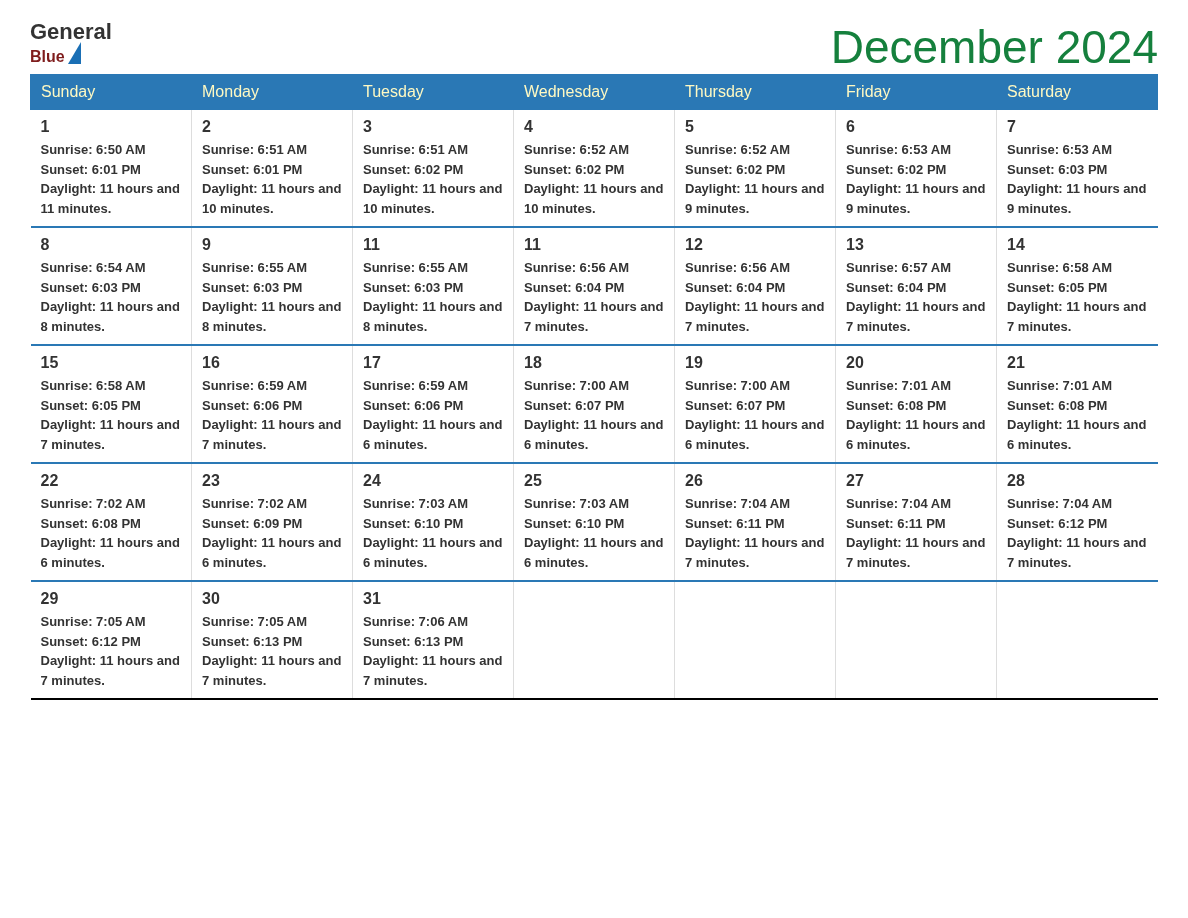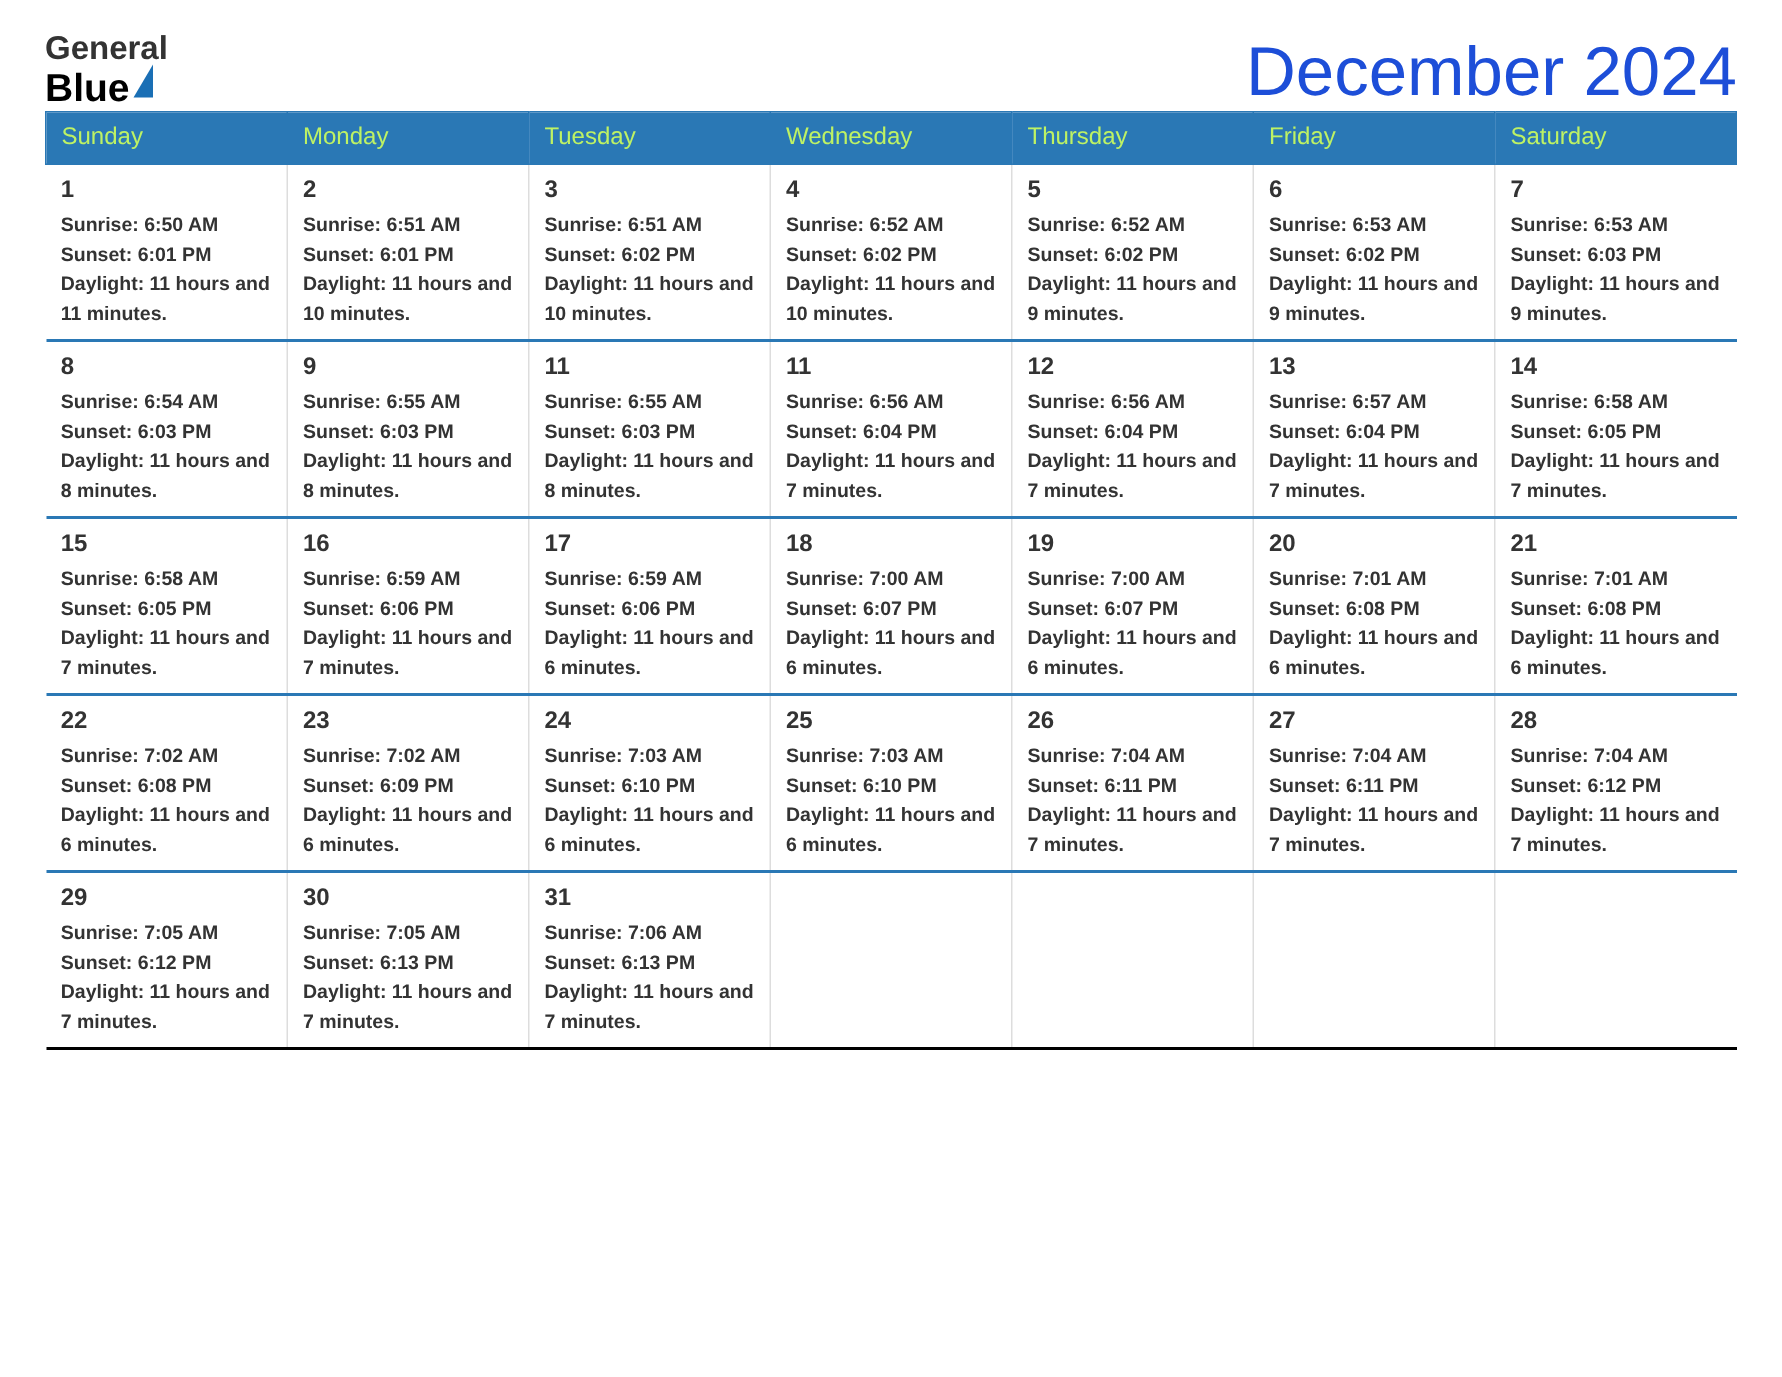--- a/index.html
+++ b/index.html
@@ -19,36 +19,36 @@
       display: flex;
       align-items: center;
       gap: 4px;
     }
     .title-block {
       text-align: right;
     }
     .month-title {
       font-size: 46px;
       font-weight: normal;
-      color: #1d4ed8;
+      color: #15803d;
     }
     .location-title {
       font-size: 20px;
       color: #444;
       margin-top: 2px;
     }
     table {
       width: 100%;
       border-collapse: collapse;
     }
     thead tr {
       background-color: #2a78b5;
     }
     thead th {
-      color: #bef264;
+      color: #fef9c3;
       font-size: 16px;
       font-weight: normal;
       padding: 8px 10px;
       text-align: left;
       border: 1px solid #2a78b5;
     }
     tbody tr {
       border-bottom: 2px solid #2a78b5;
     }
     tbody td {
@@ -80,21 +80,21 @@
     }
   </style>
 </head>
 <body>
 
 <div class="header">
   <div class="logo">
     <div style="display:flex; flex-direction:column; line-height:1.1;">
       <span style="font-size:22px; font-weight:bold; color:#333;">General</span>
       <div style="display:flex; align-items:center;">
-        <span style="font-size:26px; font-weight:bold; color:#000000;">Blue</span>
+        <span style="font-size:16px; font-weight:bold; color:#7f1d1d;">Blue</span>
         <div style="position:relative; display:inline-block; margin-left:3px; top:-2px;">
           <div style="width:0;height:0;border-left:13px solid transparent;border-bottom:22px solid #1a6fb5;display:inline-block;"></div>
         </div>
       </div>
     </div>
   </div>
   <div class="title-block">
     <div class="month-title">December 2024</div>
   </div>
 </div>

